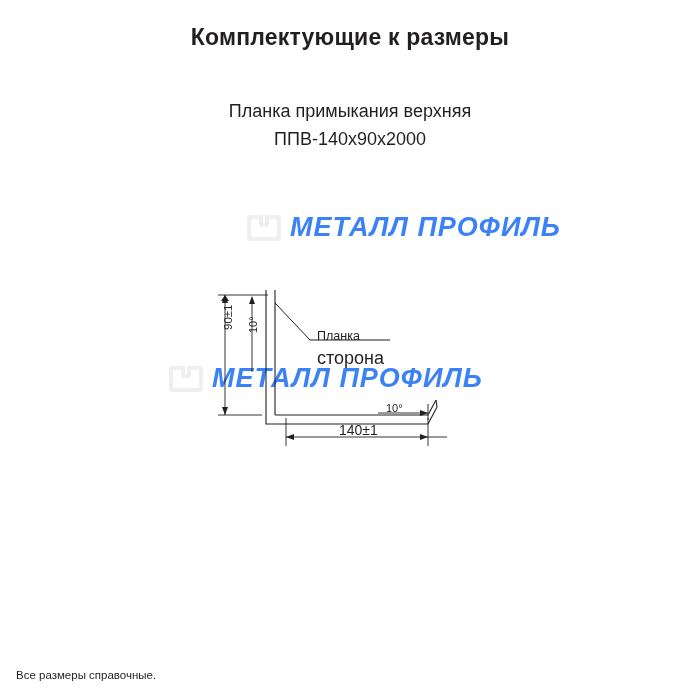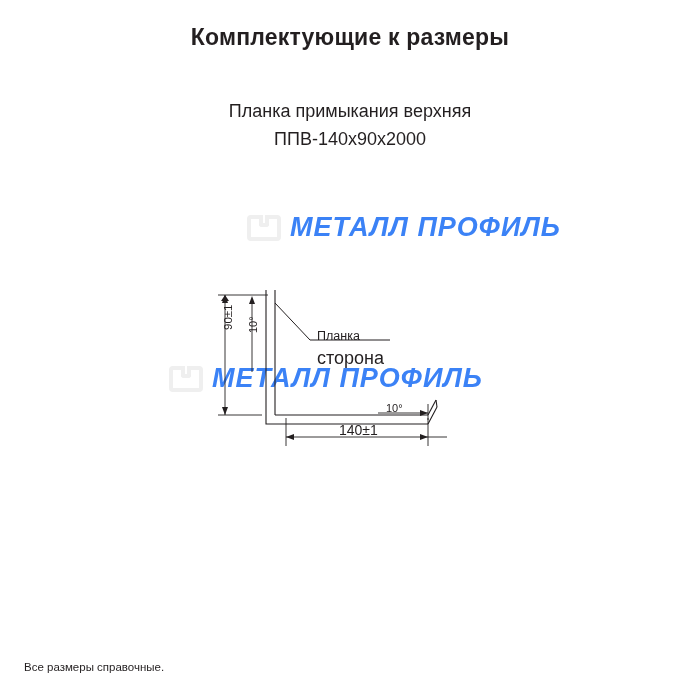--- a/index.html
+++ b/index.html
@@ -113,21 +113,21 @@
   .lbl-face-2 { left: 317px; top: 348px; font-size: 18px; }
 
   .footnotes {
     position: absolute;
     left: 8px;
     bottom: 8px;
     font-size: 11.5px;
     line-height: 17px;
     color: #231f20;
   }
-  .footnotes p { margin: 16px; }
+  .footnotes p { margin: 8px; }
 </style>
 </head>
 <body>
 
 <div class="page">
 
   <div class="title-block">
     <h1 class="title-main">Комплектующие к размеры</h1>
     <p class="subtitle subtitle-1">Планка примыкания верхняя</p>
     <p class="subtitle subtitle-2">ППВ-140х90х2000</p>

